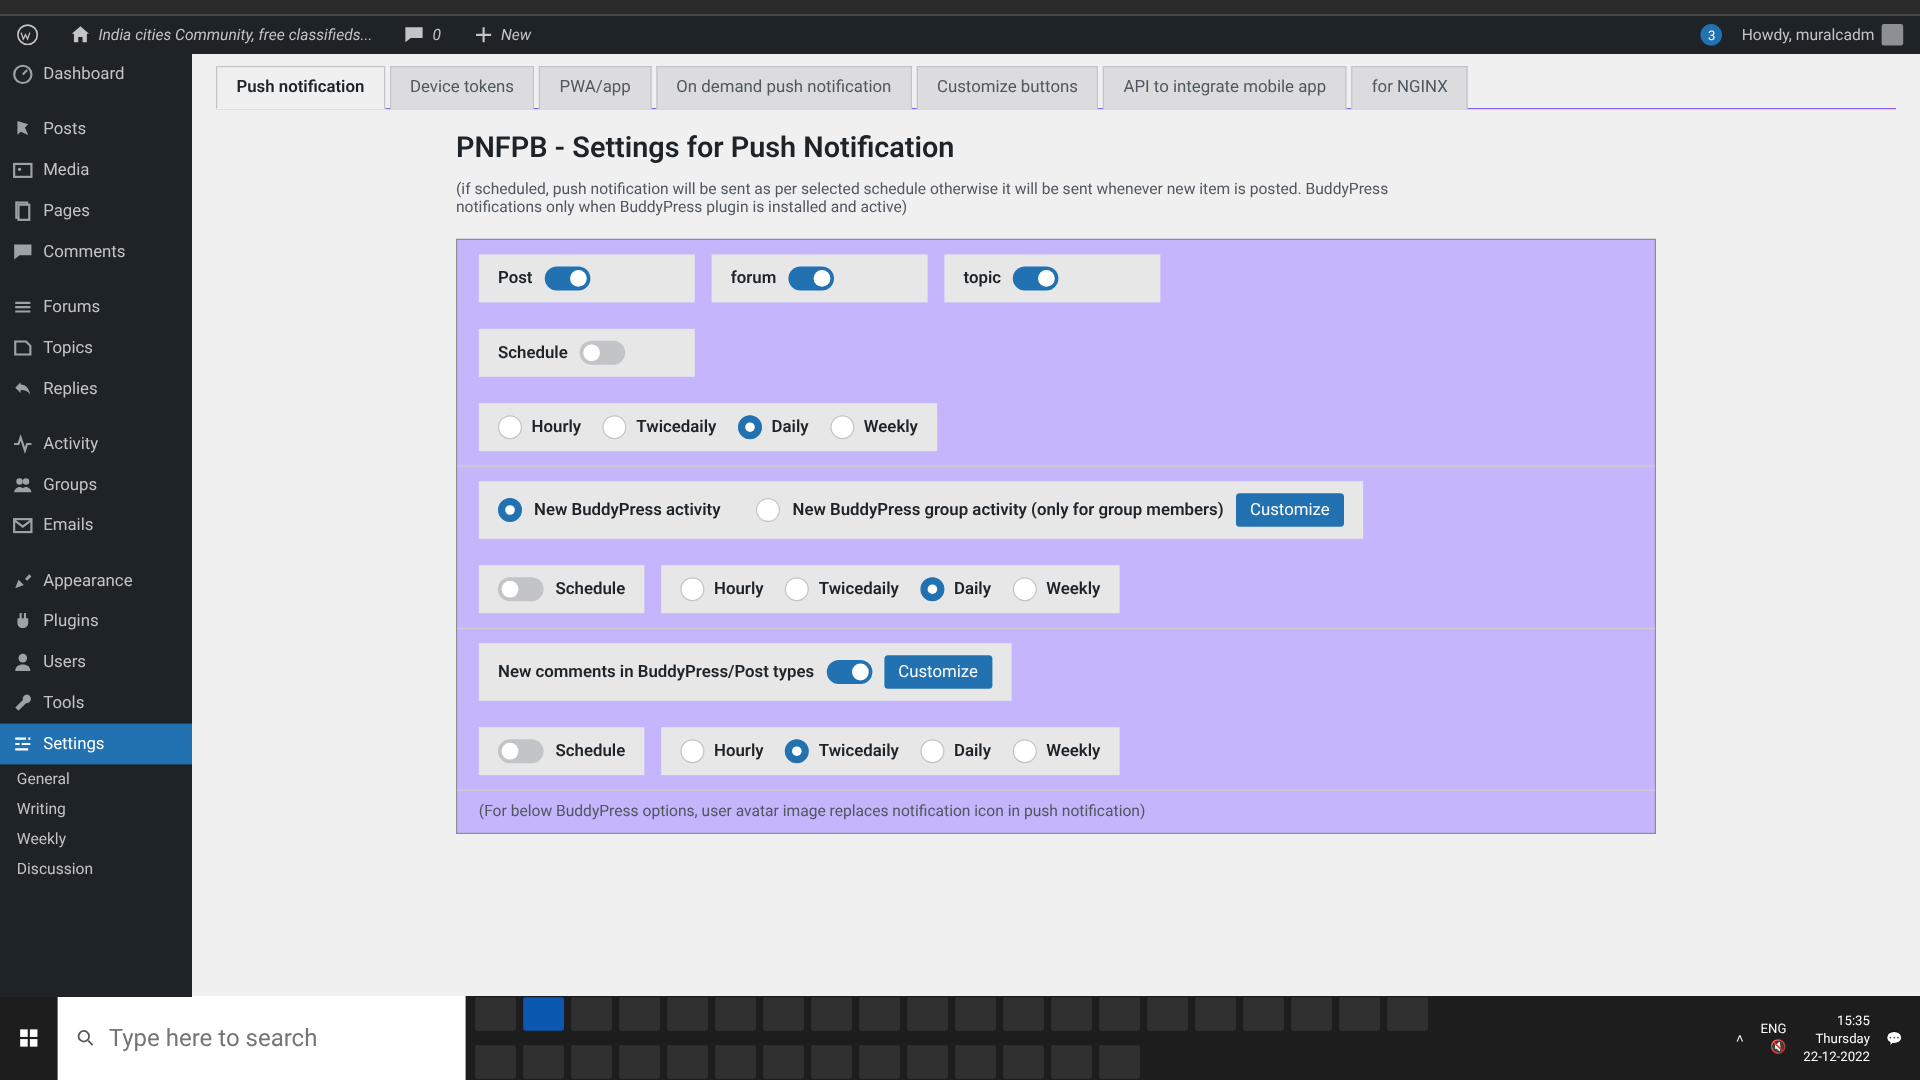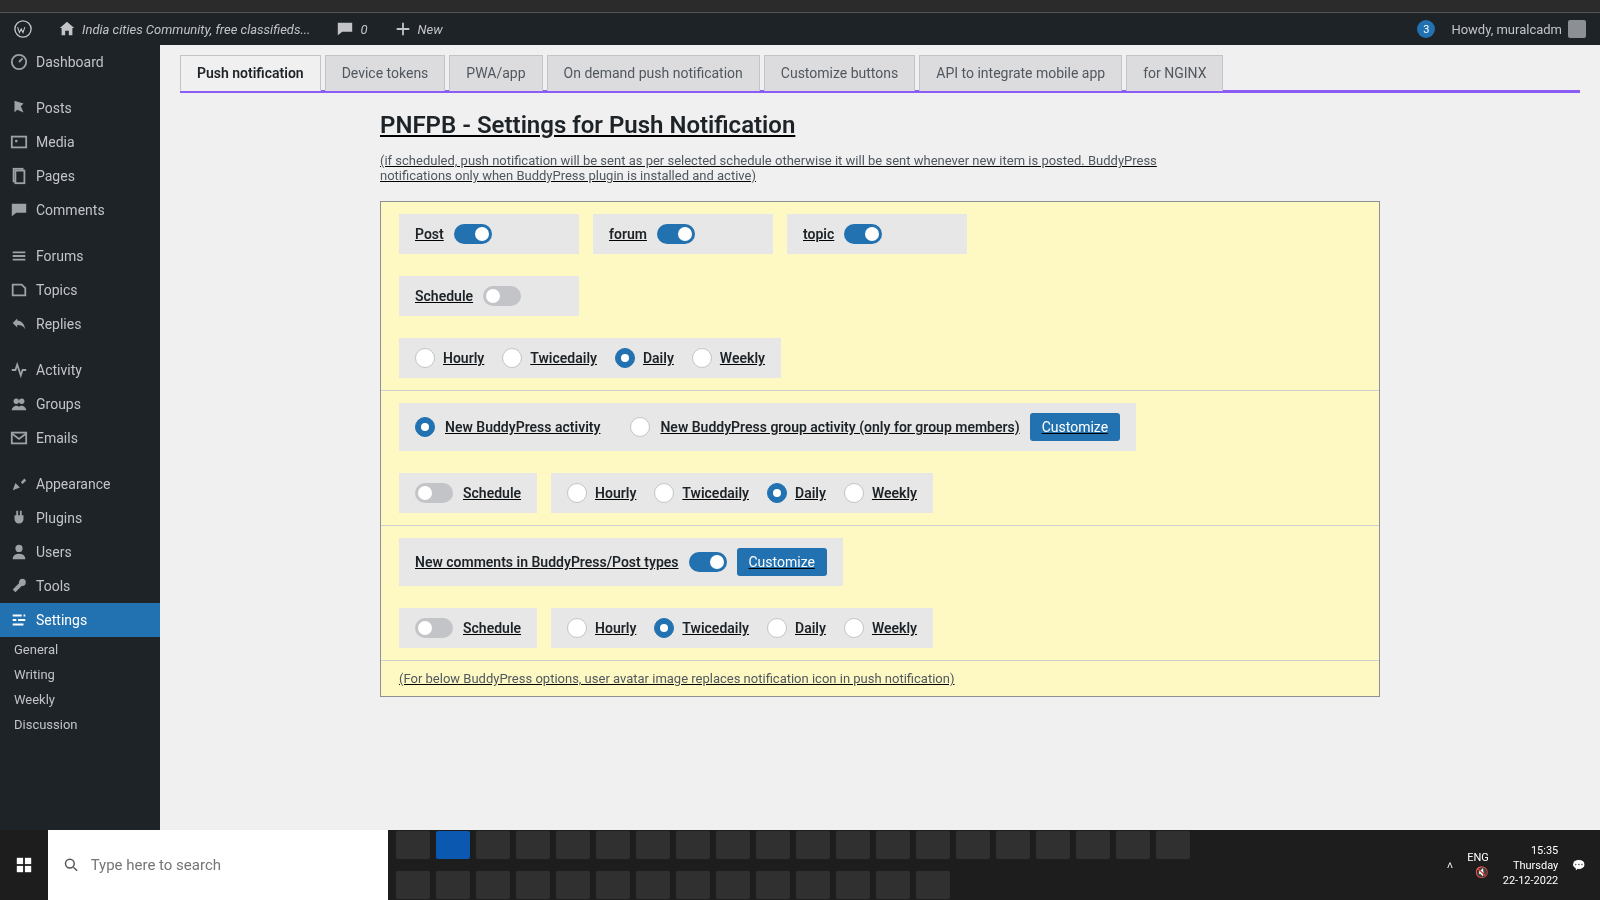--- a/index.html
+++ b/index.html
@@ -21,30 +21,30 @@
 .sidebar { width: 160px; background: #1d2327; color: #c3c4c7; font-size: 14px; overflow-y: auto; }
 .sidebar .nav-item { display: flex; align-items: center; gap: 8px; padding: 8px 10px; cursor: pointer; }
 .sidebar .nav-item.group-start { margin-top: 12px; }
 .sidebar .nav-item.active { background: #2271b1; color: #fff; position: relative; }
 .sidebar .nav-item.active::after { content: ''; position: absolute; right: -8px; top: 50%; margin-top: -8px; border: 8px solid transparent; border-right-color: #f0f0f1; }
 .sidebar .nav-sub { padding: 5px 12px 5px 14px; font-size: 13px; cursor: pointer; color: #c3c4c7; }
 .sidebar svg { width: 18px; height: 18px; fill: #9ca2a7; }
 
 .content { flex: 1; background: #f0f0f1; overflow-y: auto; padding: 10px 20px 20px 20px; position: relative; }
 
-.tabs { display: flex; border-bottom: 3px solid #8b5cf6; margin-bottom: 18px; flex-wrap: wrap; }
+.tabs { display: flex; border-bottom: 1px solid #8b5cf6; margin-bottom: 18px; flex-wrap: wrap; }
 .tabs .tab { background: #dcdcde; border: 1px solid #c3c4c7; border-bottom: none; padding: 9px 16px; font-size: 14px; color: #50575e; cursor: pointer; margin-right: 4px; margin-bottom: -1px; }
 .tabs .tab.active { background: #f0f0f1; border-bottom: 1px solid #f0f0f1; color: #1d2327; font-weight: 600; }
 
 h1.page-title { font-size: 24px; font-weight: 600; color: #1d2327; margin: 6px 0 14px 0; }
 h2.sub-title { font-size: 17px; font-weight: 600; color: #1d2327; margin-bottom: 8px; }
 p.helper { font-size: 13px; color: #50575e; margin-bottom: 18px; max-width: 840px; }
 
-.panel { border: 1px solid #8c8f94; background: #fef9c3; padding: 0; margin-left: 0; max-width: 1000px; }
-.content-inner { max-width: 1000px; margin-left: 200px; text-decoration: underline; }
+.panel { border: 1px solid #8c8f94; background: #c4b5fd; padding: 0; margin-left: 0; max-width: 1000px; }
+.content-inner { max-width: 1000px; margin-left: 200px; }
 
 .block-row { padding: 12px 18px; border-bottom: 1px solid #d0d0d0; display: flex; flex-wrap: wrap; gap: 14px; align-items: center; }
 .block-row.no-border { border-bottom: none; }
 .card { background: #e7e7e8; padding: 10px 16px; display: inline-flex; align-items: center; gap: 10px; min-height: 40px; }
 .card.standalone { margin-top: 8px; }
 .row-wrap { width: 100%; display: flex; flex-wrap: wrap; gap: 14px; align-items: center; }
 
 .label { font-size: 14px; color: #1d2327; font-weight: 600; }
 
 .toggle { width: 38px; height: 20px; border-radius: 10px; position: relative; cursor: pointer; }
@@ -62,21 +62,21 @@
 .schedule-row { display: flex; gap: 18px; align-items: flex-end; flex-wrap: wrap; }
 
 .btn { background: #2271b1; color: #fff; border: none; padding: 6px 12px; font-size: 14px; border-radius: 3px; cursor: pointer; }
 
 .footer-note { padding: 10px 18px; font-size: 13px; color: #50575e; border-top: 1px solid #d0d0d0; }
 
 .taskbar { height: 70px; background: #1d1d1d; display: flex; align-items: center; font-size: 13px; color: #fff; }
 .taskbar .start { width: 48px; height: 100%; display: flex; align-items: center; justify-content: center; cursor: pointer; }
 .taskbar .start svg { fill: #fff; width: 18px; height: 18px; }
 .taskbar .search-box { background: #fff; color: #555; height: 100%; width: 340px; display: flex; align-items: center; padding: 0 16px; gap: 12px; }
-.taskbar .search-box input { border: none; outline: none; font-size: 15px; width: 100%; background: transparent; color: #a16207; }
+.taskbar .search-box input { border: none; outline: none; font-size: 20px; width: 100%; background: transparent; color: #a16207; }
 .taskbar .tray-icons { flex: 1; display: flex; flex-wrap: wrap; align-content: center; padding: 4px 8px; gap: 6px; }
 .taskbar .tray-icons .ic { width: 34px; height: 28px; background: #333; border-radius: 2px; opacity: 0.9; }
 .taskbar .tray-icons .ic.c1{background:#0a5fc2;} .ic.c2{background:#dcb35a;} .ic.c3{background:#3a90e0;} .ic.c4{background:#1a73e8;}
 .ic.c5{background:#7e3ad0;} .ic.c6{background:#7a7a7a;} .ic.c7{background:#6e6e6e;} .ic.c8{background:#1e8e3e;}
 .ic.c9{background:#555;} .ic.c10{background:#9a6a3a;} .ic.c11{background:#c0392b;} .ic.c12{background:#e67e22;}
 .ic.c13{background:#7e7e7e;} .ic.c14{background:#3a7f4a;} .ic.c15{background:#e74c3c;} .ic.c16{background:#2c3e50;}
 .ic.c17{background:#c0392b;} .ic.c18{background:#aaa;} .ic.c19{background:#2f7a3a;} .ic.c20{background:#222;}
 .ic.c21{background:#3b5b9a;} .ic.c22{background:#555;} .ic.c23{background:#3a7fd0;} .ic.c24{background:#1a4a8a;}
 .ic.c25{background:#4a3a8a;} .ic.c26{background:#e25822;} .ic.c27{background:#8a3a8a;} .ic.c28{background:#2a6f9a;}
 .ic.c29{background:#7a3a3a;} .ic.c30{background:#2a5a9a;} .ic.c31{background:#3aaa6a;} .ic.c32{background:#d03a2a;}

